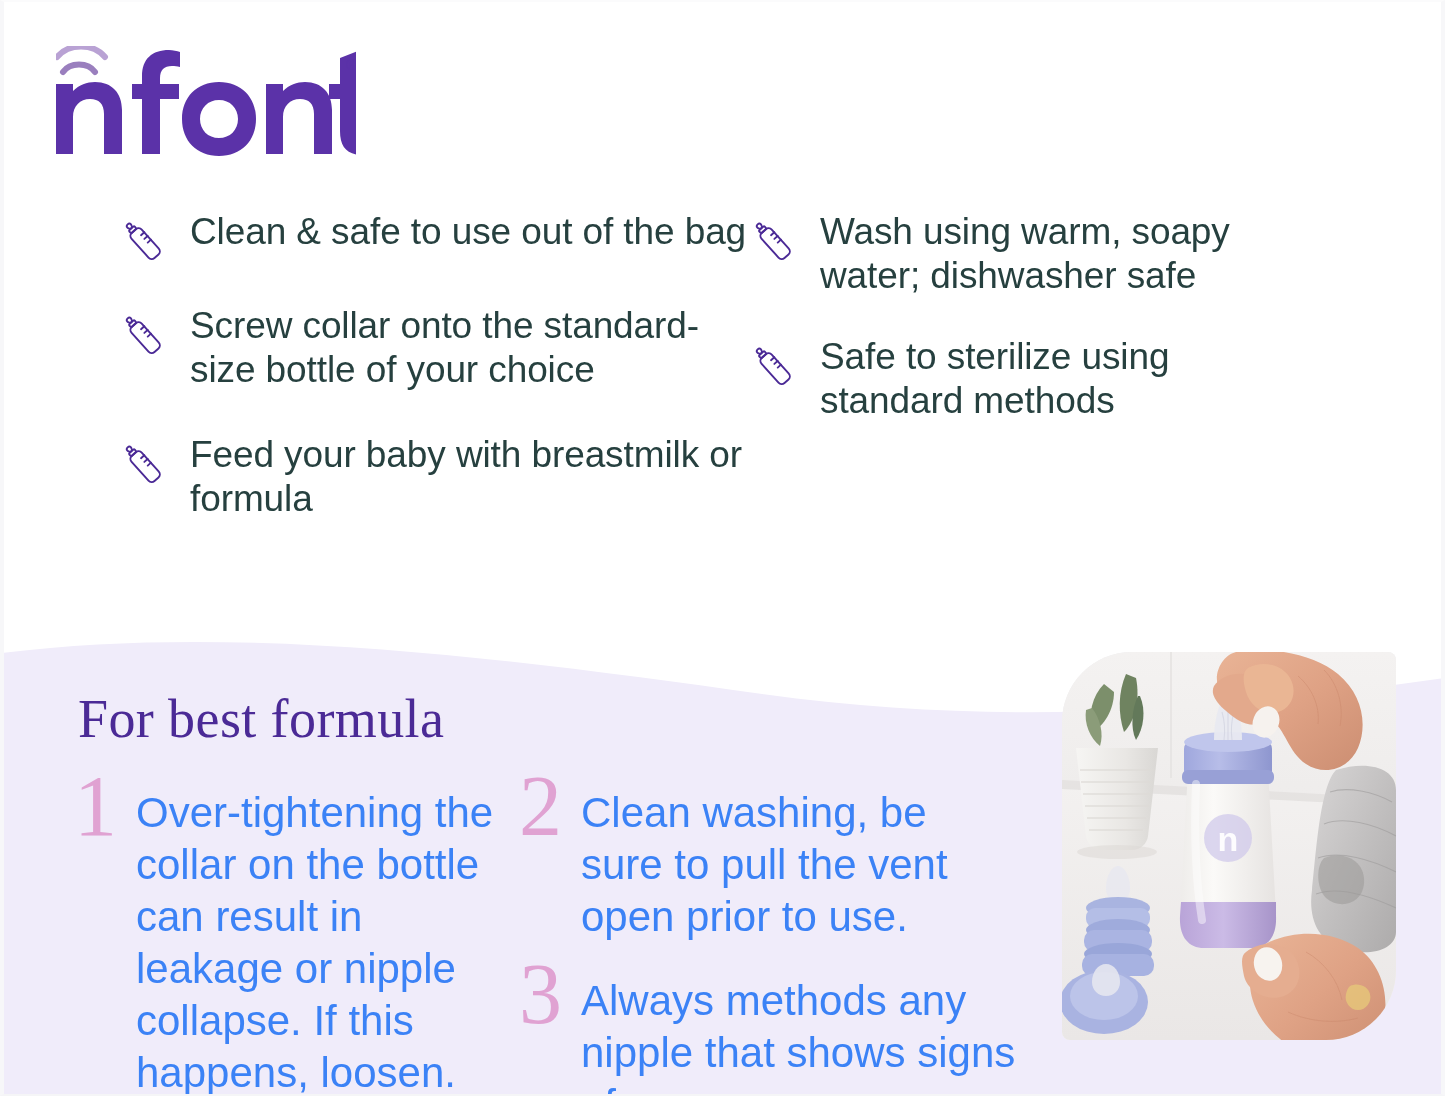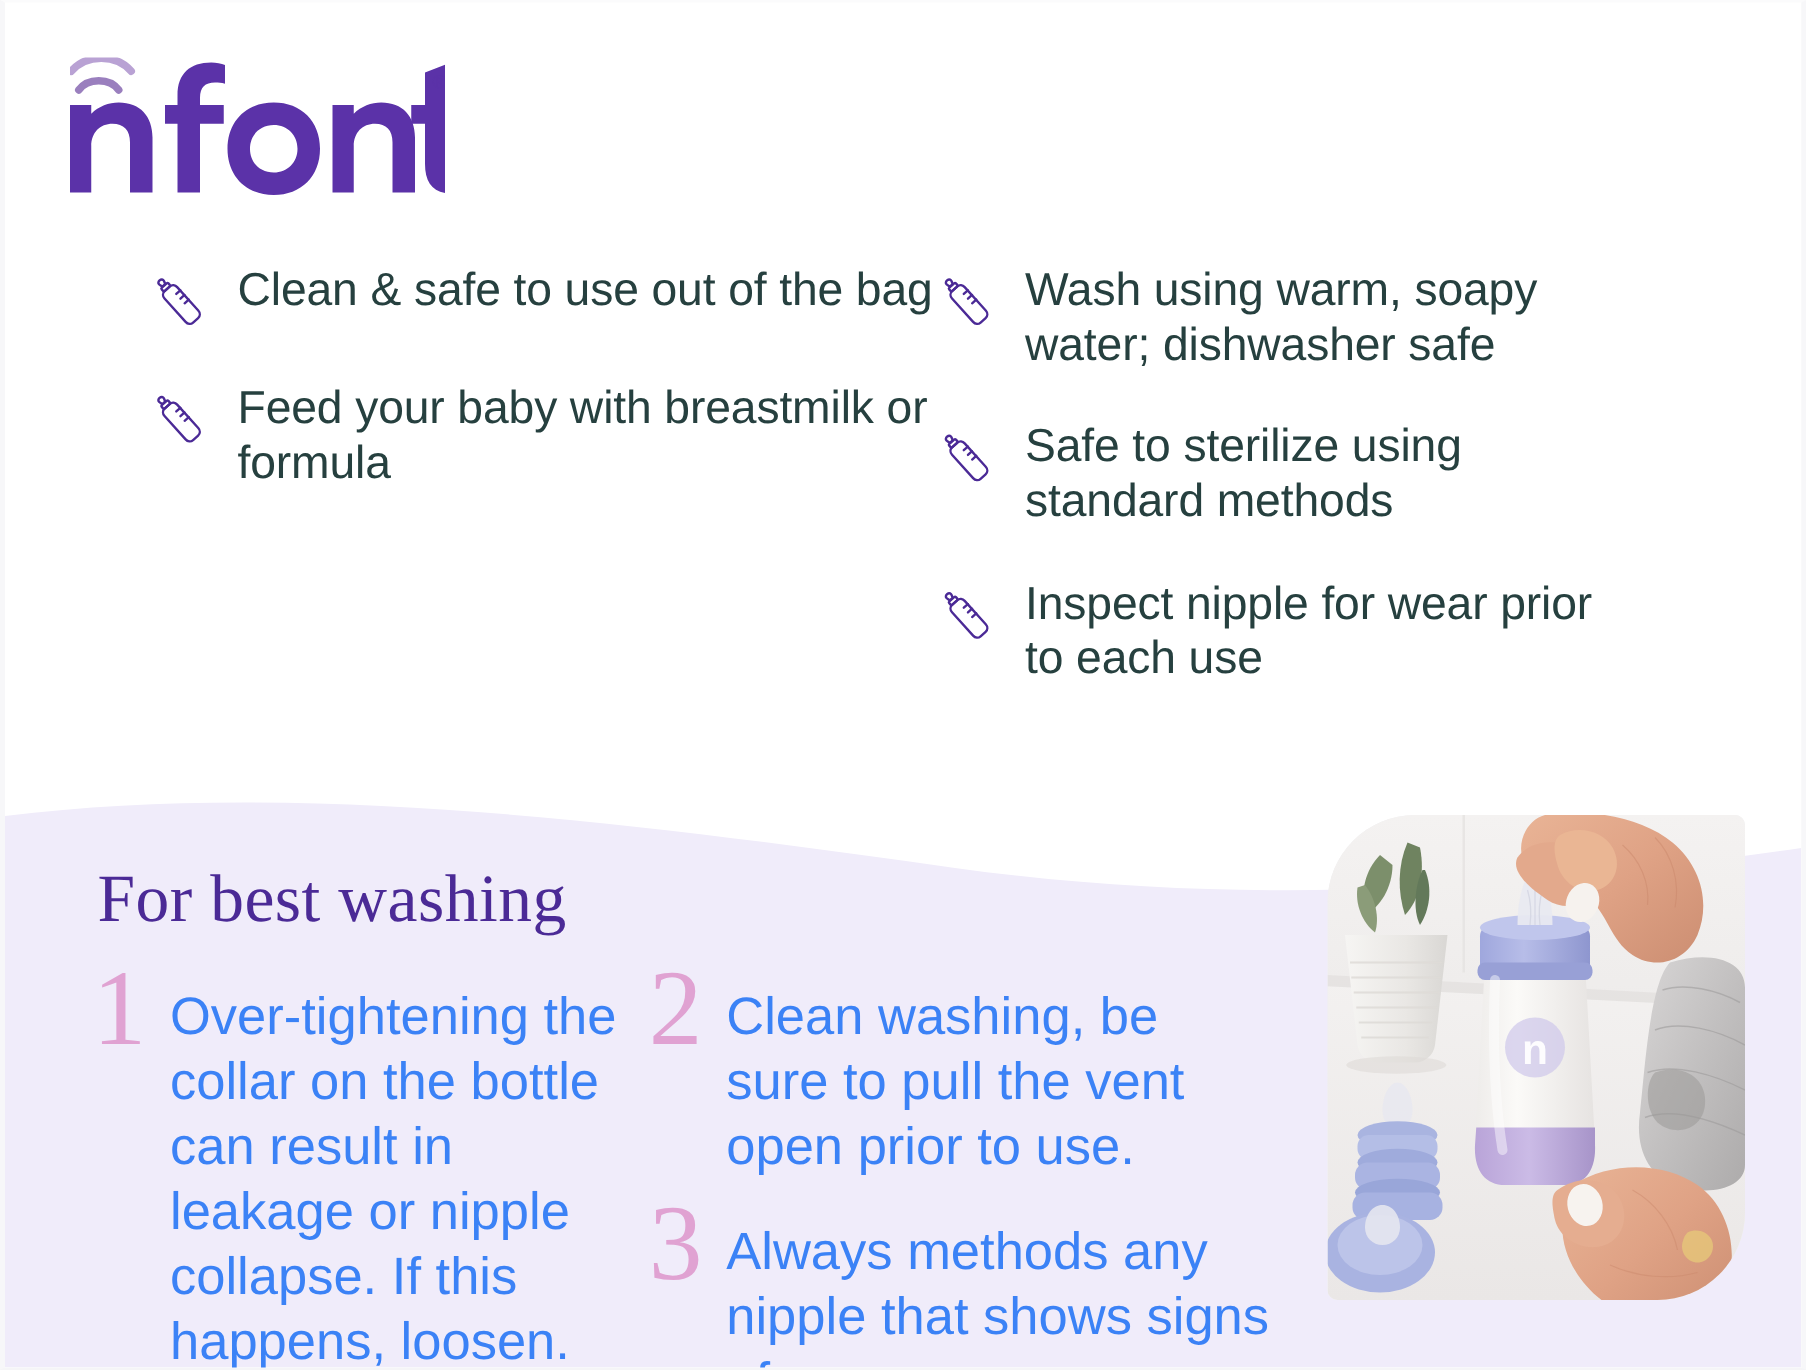--- a/index.html
+++ b/index.html
@@ -206,20 +206,35 @@
               <path d="M17.2 9.6 h5.6 c2.4,0 4,1.9 4,4.3 v25.2 c0,2.5 -1.7,4.4 -4.1,4.4 h-5.4 c-2.4,0 -4.1,-1.9 -4.1,-4.4 V13.9 c0,-2.4 1.6,-4.3 4,-4.3 Z"></path>
               <path d="M22.6 17.5 h4.4"></path>
               <path d="M22.6 22.5 h4.4"></path>
               <path d="M22.6 27.5 h4.4"></path>
             </g>
           </svg>
         </span>
         <span class="feature-text">Clean &amp; safe to use out of the bag</span>
       </div>
 
+      <div class="feature">
+        <span class="feature-icon">
+          <svg width="46" height="46" viewBox="0 0 46 46" xmlns="http://www.w3.org/2000/svg">
+            <g transform="rotate(-42 23 23)" fill="none" stroke="#4b2a96" stroke-width="1.9" stroke-linejoin="round" stroke-linecap="round">
+              <path d="M17.5 2.5 c0,-1.3 1,-2 2.4,-2 s2.4,0.7 2.4,2 c0,1.4 -0.8,2 -0.8,3.2 h-3.2 c0,-1.2 -0.8,-1.8 -0.8,-3.2 Z"></path>
+              <rect x="16.4" y="6" width="7.2" height="3.6" rx="1"></rect>
+              <path d="M17.2 9.6 h5.6 c2.4,0 4,1.9 4,4.3 v25.2 c0,2.5 -1.7,4.4 -4.1,4.4 h-5.4 c-2.4,0 -4.1,-1.9 -4.1,-4.4 V13.9 c0,-2.4 1.6,-4.3 4,-4.3 Z"></path>
+              <path d="M22.6 17.5 h4.4"></path>
+              <path d="M22.6 22.5 h4.4"></path>
+              <path d="M22.6 27.5 h4.4"></path>
+            </g>
+          </svg>
+        </span>
+        <span class="feature-text">Screw collar onto the standard-size bottle of your choice</span>
+      </div>
 
       <div class="feature">
         <span class="feature-icon">
           <svg width="46" height="46" viewBox="0 0 46 46" xmlns="http://www.w3.org/2000/svg">
             <g transform="rotate(-42 23 23)" fill="none" stroke="#4b2a96" stroke-width="1.9" stroke-linejoin="round" stroke-linecap="round">
               <path d="M17.5 2.5 c0,-1.3 1,-2 2.4,-2 s2.4,0.7 2.4,2 c0,1.4 -0.8,2 -0.8,3.2 h-3.2 c0,-1.2 -0.8,-1.8 -0.8,-3.2 Z"></path>
               <rect x="16.4" y="6" width="7.2" height="3.6" rx="1"></rect>
               <path d="M17.2 9.6 h5.6 c2.4,0 4,1.9 4,4.3 v25.2 c0,2.5 -1.7,4.4 -4.1,4.4 h-5.4 c-2.4,0 -4.1,-1.9 -4.1,-4.4 V13.9 c0,-2.4 1.6,-4.3 4,-4.3 Z"></path>
               <path d="M22.6 17.5 h4.4"></path>
               <path d="M22.6 22.5 h4.4"></path>
@@ -259,40 +274,25 @@
               <path d="M17.2 9.6 h5.6 c2.4,0 4,1.9 4,4.3 v25.2 c0,2.5 -1.7,4.4 -4.1,4.4 h-5.4 c-2.4,0 -4.1,-1.9 -4.1,-4.4 V13.9 c0,-2.4 1.6,-4.3 4,-4.3 Z"></path>
               <path d="M22.6 17.5 h4.4"></path>
               <path d="M22.6 22.5 h4.4"></path>
               <path d="M22.6 27.5 h4.4"></path>
             </g>
           </svg>
         </span>
         <span class="feature-text">Safe to sterilize using standard methods</span>
       </div>
 
-      <div class="feature">
-        <span class="feature-icon">
-          <svg width="46" height="46" viewBox="0 0 46 46" xmlns="http://www.w3.org/2000/svg">
-            <g transform="rotate(-42 23 23)" fill="none" stroke="#4b2a96" stroke-width="1.9" stroke-linejoin="round" stroke-linecap="round">
-              <path d="M17.5 2.5 c0,-1.3 1,-2 2.4,-2 s2.4,0.7 2.4,2 c0,1.4 -0.8,2 -0.8,3.2 h-3.2 c0,-1.2 -0.8,-1.8 -0.8,-3.2 Z"></path>
-              <rect x="16.4" y="6" width="7.2" height="3.6" rx="1"></rect>
-              <path d="M17.2 9.6 h5.6 c2.4,0 4,1.9 4,4.3 v25.2 c0,2.5 -1.7,4.4 -4.1,4.4 h-5.4 c-2.4,0 -4.1,-1.9 -4.1,-4.4 V13.9 c0,-2.4 1.6,-4.3 4,-4.3 Z"></path>
-              <path d="M22.6 17.5 h4.4"></path>
-              <path d="M22.6 22.5 h4.4"></path>
-              <path d="M22.6 27.5 h4.4"></path>
-            </g>
-          </svg>
-        </span>
-        <span class="feature-text">Inspect nipple for wear prior to each use</span>
-      </div>
 
     </div>
   </div>
 
-  <div class="best-title">For best washing</div>
+  <div class="best-title">For best formula</div>
 
   <div class="results">
     <div class="results-inner">
 
       <div class="res-col-1">
         <div class="res-item">
           <span class="res-num">1</span>
           <span class="res-text">Over-tightening the collar on the bottle can result in leakage or nipple collapse. If this happens, loosen.</span>
         </div>
       </div>

